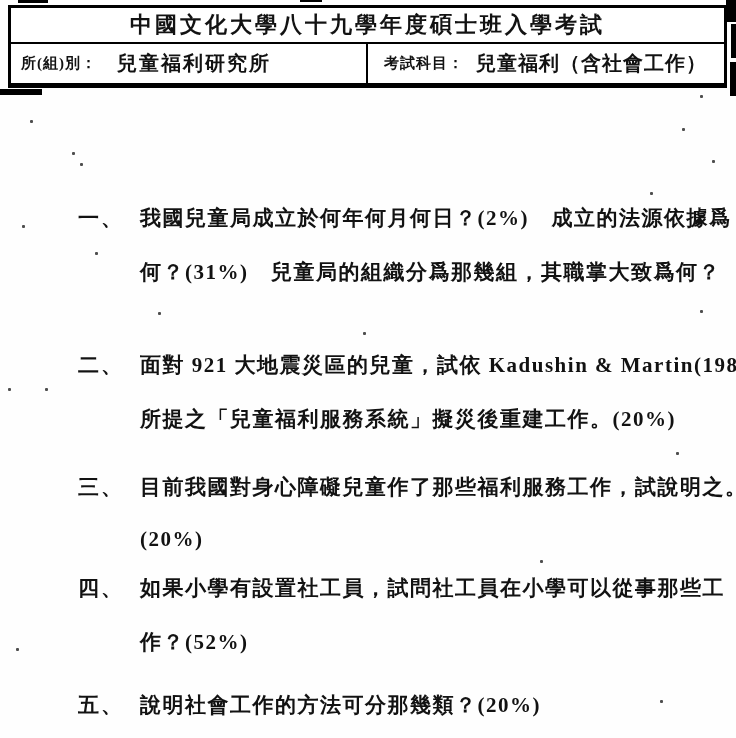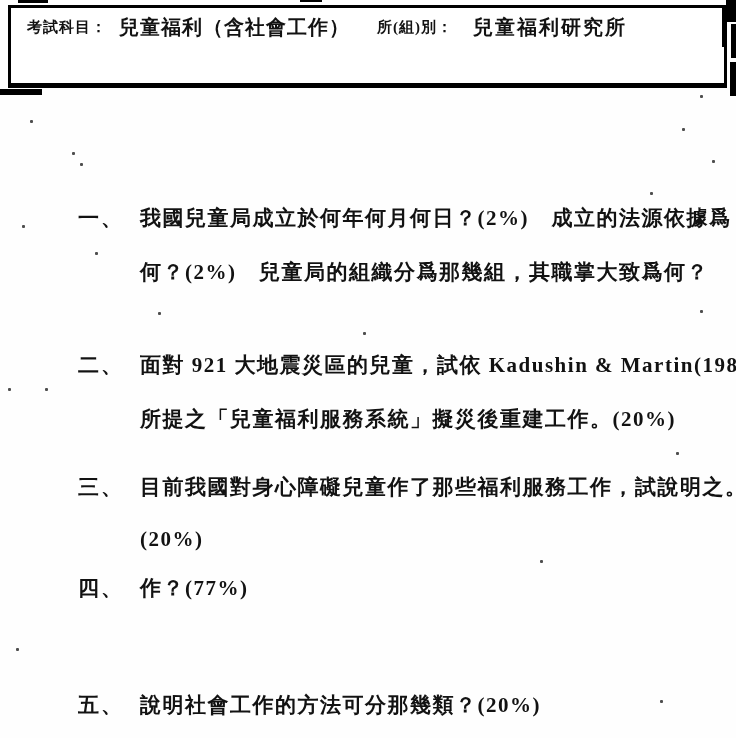--- a/index.html
+++ b/index.html
@@ -115,37 +115,40 @@
   .d16 { left: 540px; top: 560px; }
   .d17 { left: 16px;  top: 648px; }
   .d18 { left: 660px; top: 700px; }
 </style>
 </head>
 <body>
 
 <div class="page">
 
   <div class="header-table">
+    <div class="title-row">
+      <div class="doc-title">中國文化大學八十九學年度碩士班入學考試</div>
+    </div>
     <div class="fields-row">
+      <div class="field-cell cell-left">
+        <span class="field-label">所(組)別：</span>
+        <span class="field-value">兒童福利研究所</span>
+      </div>
       <div class="field-cell cell-right">
         <span class="field-label">考試科目：</span>
         <span class="field-value">兒童福利（含社會工作）</span>
       </div>
-      <div class="field-cell cell-left">
-        <span class="field-label">所(組)別：</span>
-        <span class="field-value">兒童福利研究所</span>
-      </div>
     </div>
   </div>
 
   <div class="question" id="q1">
     <div class="qnum">一、</div>
     <div class="qtext">
       <div class="qline">我國兒童局成立於何年何月何日？(2%)　成立的法源依據爲</div>
-      <div class="qline">何？(2%)　兒童局的組織分爲那幾組，其職掌大致爲何？</div>
+      <div class="qline">何？(31%)　兒童局的組織分爲那幾組，其職掌大致爲何？</div>
     </div>
   </div>
 
   <div class="question" id="q2">
     <div class="qnum">二、</div>
     <div class="qtext">
       <div class="qline">面對 921 大地震災區的兒童，試依 Kadushin &amp; Martin(1988)</div>
       <div class="qline">所提之「兒童福利服務系統」擬災後重建工作。(20%)</div>
     </div>
   </div>
@@ -154,21 +157,22 @@
     <div class="qnum">三、</div>
     <div class="qtext">
       <div class="qline">目前我國對身心障礙兒童作了那些福利服務工作，試說明之。</div>
       <div class="qline">(20%)</div>
     </div>
   </div>
 
   <div class="question" id="q4">
     <div class="qnum">四、</div>
     <div class="qtext">
-      <div class="qline">作？(77%)</div>
+      <div class="qline">如果小學有設置社工員，試問社工員在小學可以從事那些工</div>
+      <div class="qline">作？(52%)</div>
     </div>
   </div>
 
   <div class="question" id="q5">
     <div class="qnum">五、</div>
     <div class="qtext">
       <div class="qline">說明社會工作的方法可分那幾類？(20%)</div>
     </div>
   </div>
 

